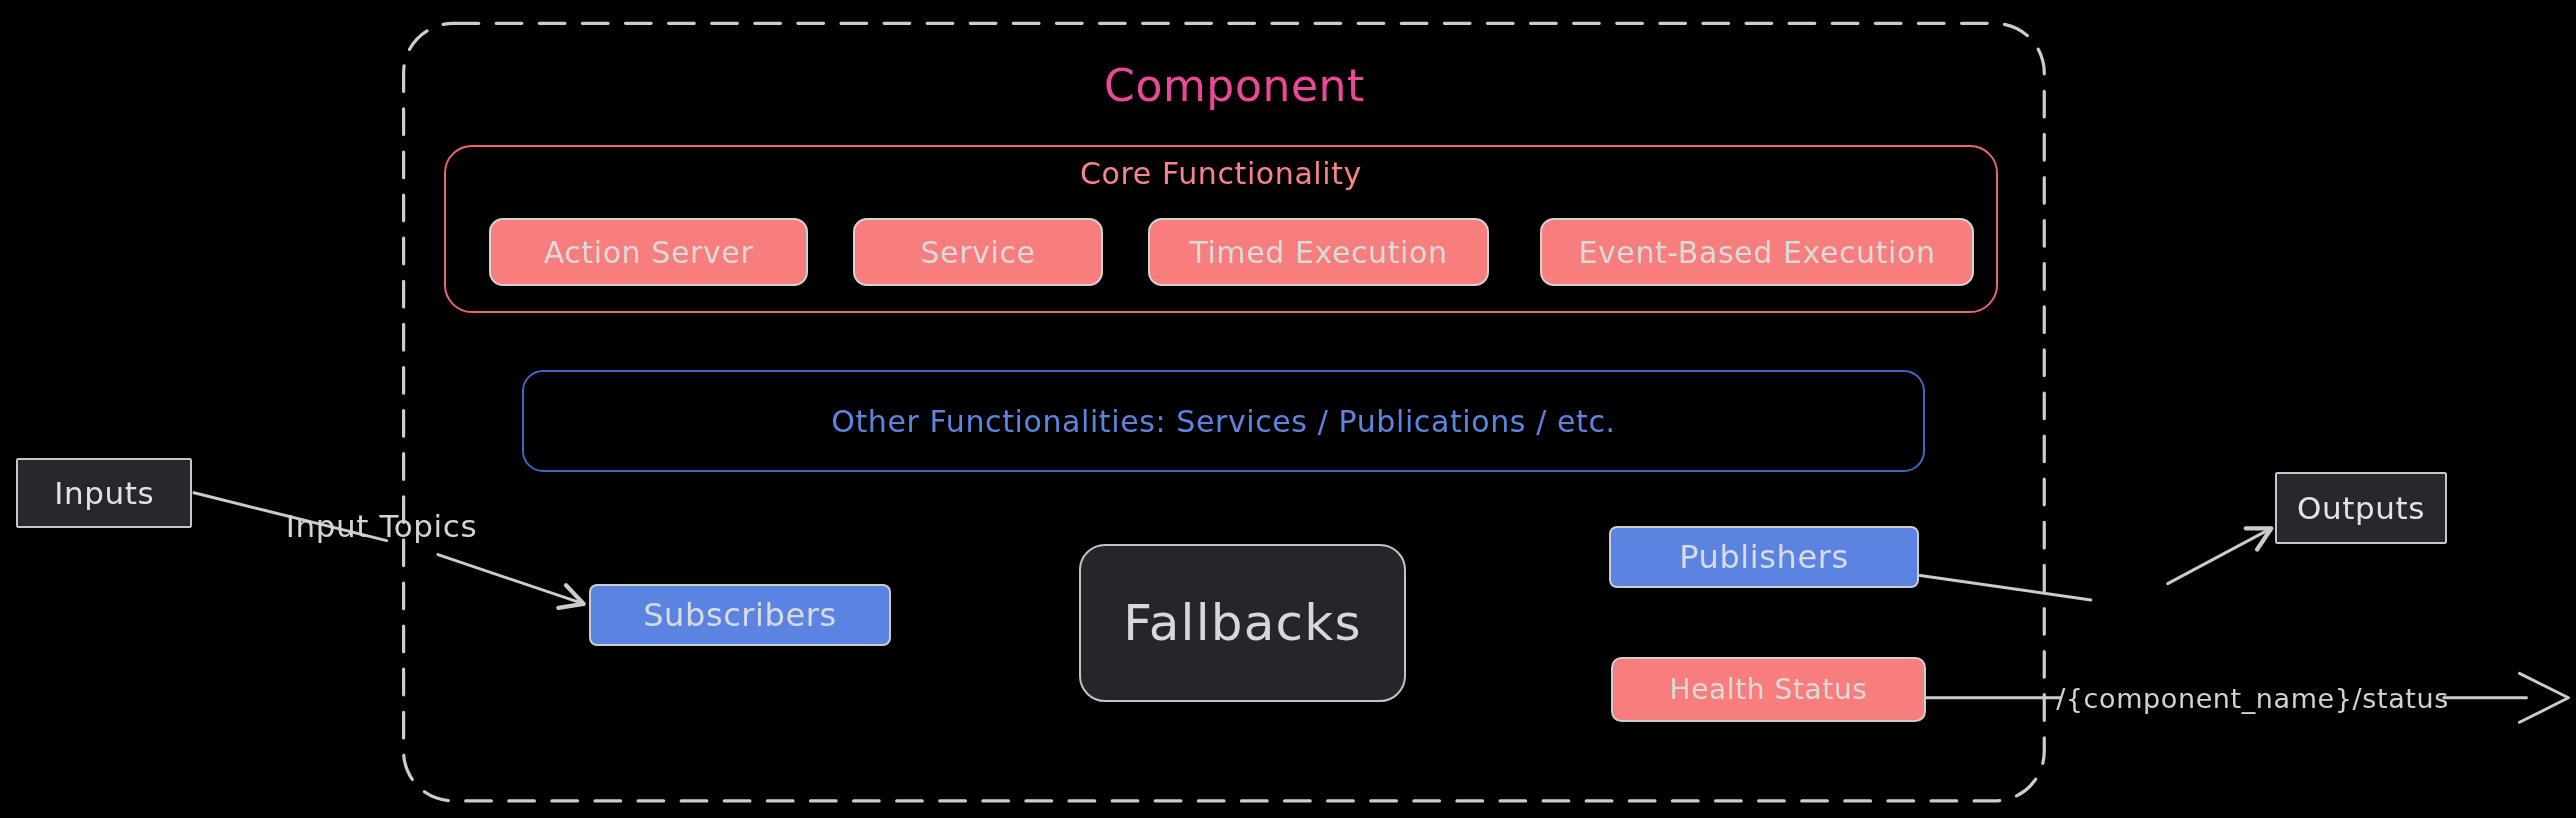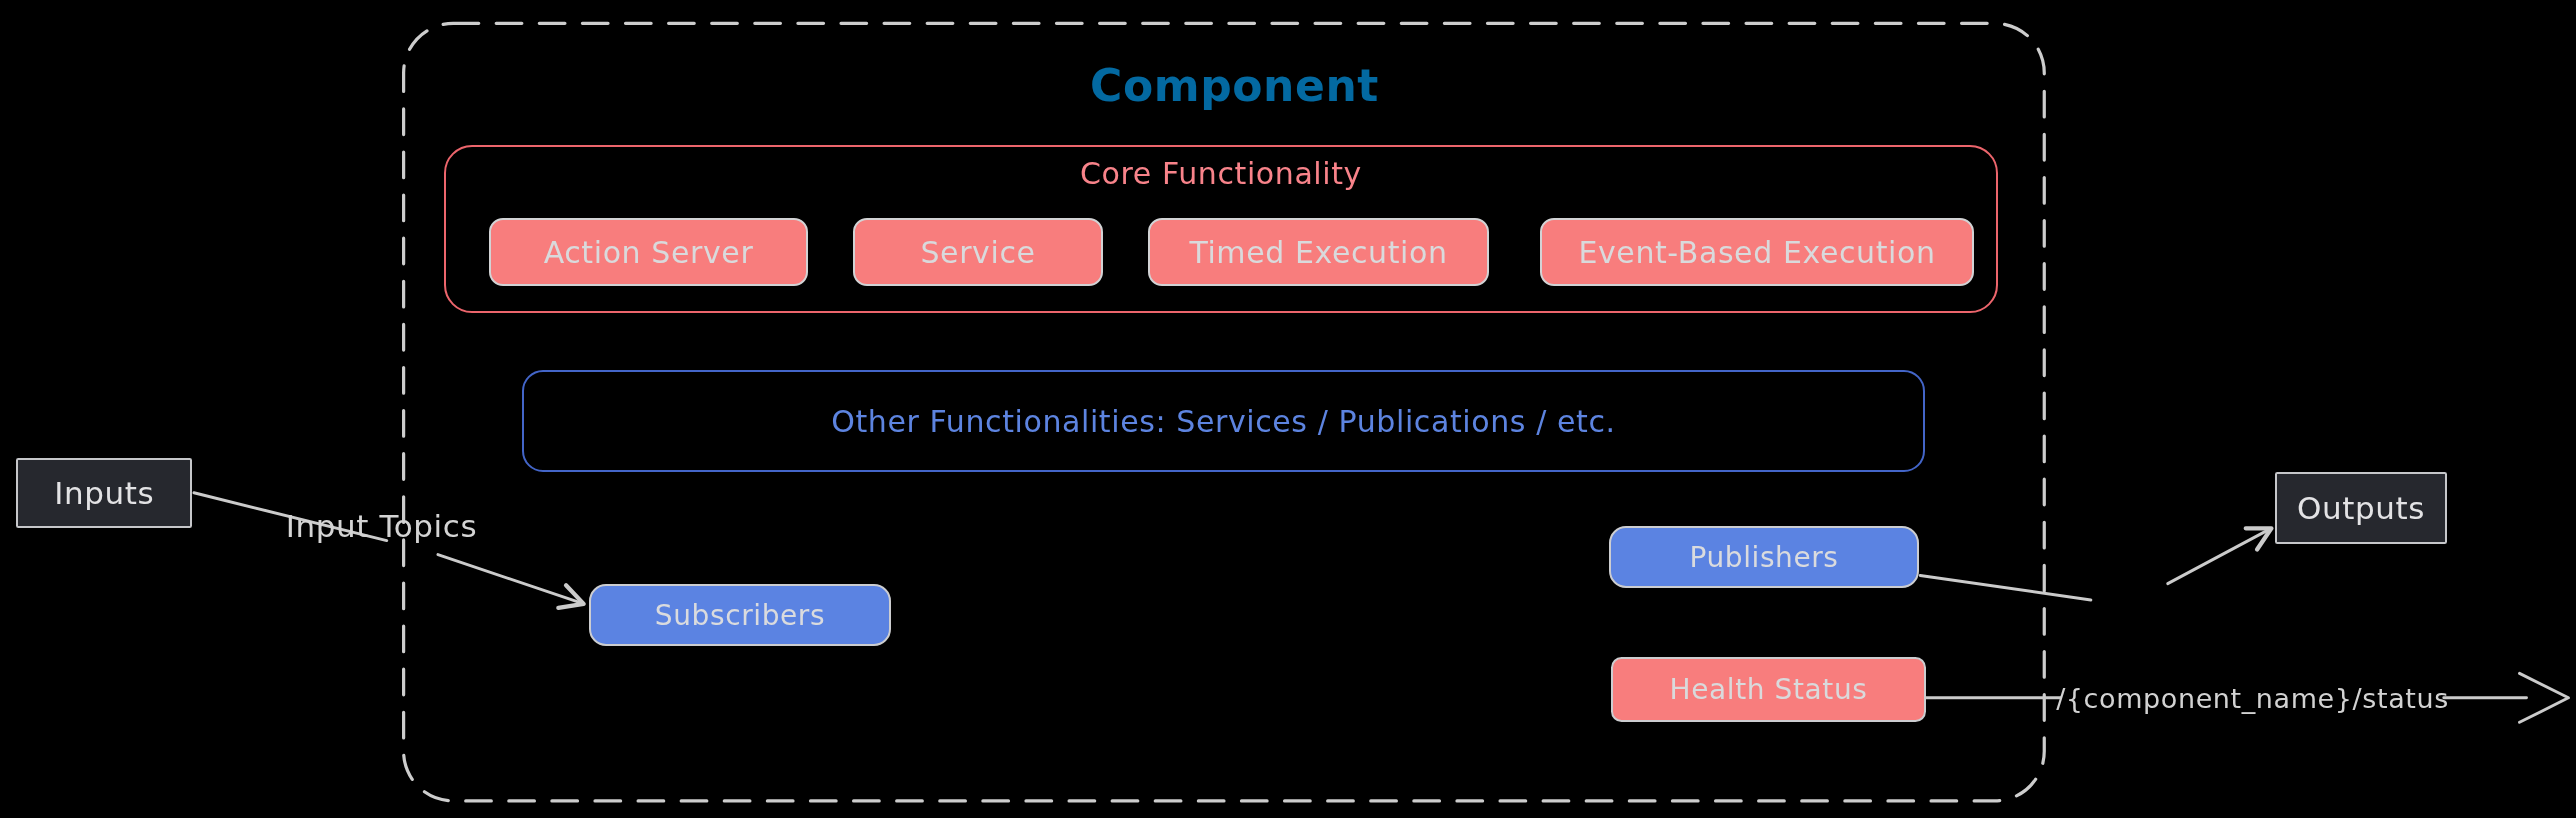--- a/index.html
+++ b/index.html
@@ -26,23 +26,22 @@
   .label {
     position: absolute;
     display: flex;
     align-items: center;
     justify-content: center;
     text-align: center;
     letter-spacing: 0.6px;
     white-space: nowrap;
   }
   .title {
-    color: #0369a1;
+    color: #ec4899;
     font-size: 44px;
-    font-weight: bold;
   }
   .topic-label {
     color: #d4d4d4;
     font-size: 31px;
   }
   .status-label {
     color: #d2d2d2;
     font-size: 27px;
   }
   .core-container {
@@ -101,27 +100,27 @@
     justify-content: center;
     color: #e3e3e5;
     font-size: 31px;
     letter-spacing: 0.6px;
     white-space: nowrap;
   }
   .blue-box {
     position: absolute;
     background: #5b83e2;
     border: 2.3px solid #cccdd0;
-    border-radius: 17px;
+    border-radius: 8px;
     box-sizing: border-box;
     display: flex;
     align-items: center;
     justify-content: center;
     color: #dadbde;
-    font-size: 28px;
+    font-size: 32px;
     letter-spacing: 0.6px;
     white-space: nowrap;
   }
   .salmon-box {
     position: absolute;
     background: #f87d7d;
     border: 2.3px solid #cccdd0;
     border-radius: 10.5px;
     box-sizing: border-box;
     display: flex;
@@ -189,20 +188,21 @@
   <div class="core-box" style="left:1540px; width:434px;">Event-Based Execution</div>
 
   <div class="other-box">Other Functionalities: Services / Publications / etc.</div>
 
   <div class="dark-box" style="left:16.3px; top:458px; width:176px; height:70px;">Inputs</div>
 
   <div class="label topic-label" style="left:262px; top:502px; width:239px; height:47px;">Input Topics</div>
 
   <div class="blue-box" style="left:589px; top:584px; width:302px; height:62px;">Subscribers</div>
 
+  <div class="fallbacks-box">Fallbacks</div>
 
   <div class="blue-box" style="left:1609px; top:526px; width:310px; height:62px;">Publishers</div>
 
 
   <div class="dark-box" style="left:2275px; top:472px; width:172px; height:72px;">Outputs</div>
 
   <div class="salmon-box" style="left:1611px; top:657px; width:315px; height:65px;">Health Status</div>
 
   <div class="label status-label" style="left:2058px; top:674px; width:389px; height:49px;">/{component_name}/status</div>
 

